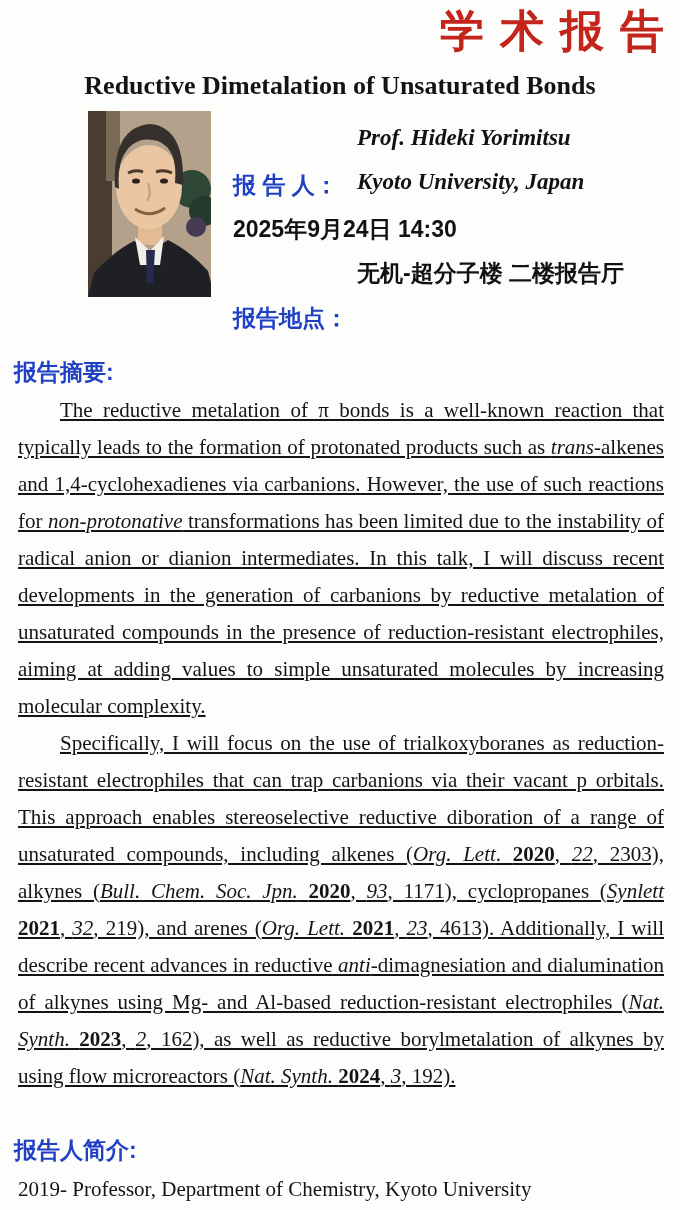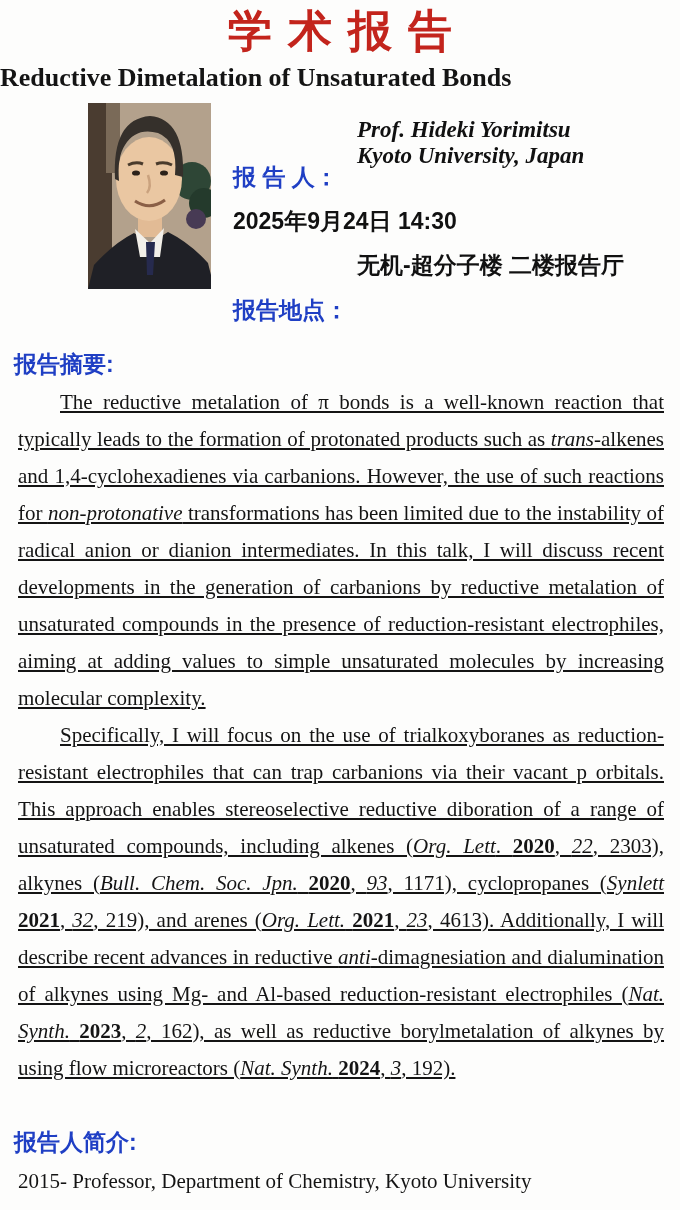--- a/index.html
+++ b/index.html
@@ -7,49 +7,49 @@
     width:680px; height:1210px;
     background:#fdfdfc;
     font-family:"Liberation Sans", sans-serif;
     color:#111;
     overflow:hidden;
   }
   .page { width:680px; height:1210px; position:relative; }
 
   .cn-title {
     margin:6px 0 0 0;
-    text-align:center;
+    text-align:right;
     color:#c3241c;
     font-size:44px;
     font-weight:bold;
     letter-spacing:16px;
     text-indent:16px;
     font-family:"DejaVu Sans", sans-serif;
     line-height:1.15;
   }
   .en-title {
-    margin:6px 0 0 0;
-    text-align:left;
+    margin:14px 0 0 0;
+    text-align:center;
     font-family:"Liberation Serif", serif;
     font-size:26px;
     font-weight:bold;
     color:#141414;
   }
 
   .info { display:flex; margin:10px 0 0 88px; }
   .photo { width:123px; height:186px; flex:none; overflow:hidden; }
   .info-rows { margin-left:22px; padding-top:14px; }
   .info-row { display:flex; margin-bottom:13px; }
   .info-label {
     color:#1f3fc4; font-weight:bold; font-size:23px;
     width:124px; flex:none; white-space:nowrap;margin-top:45px;
   }
   .info-value { font-size:23px; font-weight:bold; white-space:nowrap; }
   .value-serif { font-family:"Liberation Serif", serif;font-style:italic; }
-  .value-line2 { display:block; }
+  .value-line2 { display:block; margin-top:18px; }
 
   .section-heading {
     color:#1f3fc4; font-weight:bold; font-size:23px;
     margin:10px 0 4px 14px;
   }
   .para {
     margin:0 16px 0 18px;
     text-align:justify;
     text-indent:42px;
     font-family:"Liberation Serif", serif;
@@ -118,19 +118,19 @@
   </div>
 
   <div class="abstract">
     <div class="section-heading">报告摘要:</div>
     <p class="para"><span>The reductive metalation of π bonds is a well-known reaction that typically leads to the formation of protonated products such as </span><span style="font-style: italic;">trans</span><span>-alkenes and 1,4-cyclohexadienes via carbanions. However, the use of such reactions for </span><span style="font-style: italic;">non-protonative</span><span> transformations has been limited due to the instability of radical anion or dianion intermediates. In this talk, I will discuss recent developments in the generation of carbanions by reductive metalation of unsaturated compounds in the presence of reduction-resistant electrophiles, aiming at adding values to simple unsaturated molecules by increasing molecular complexity.</span></p>
     <p class="para"><span>Specifically, I will focus on the use of trialkoxyboranes as reduction-resistant electrophiles that can trap carbanions via their vacant p orbitals. This approach enables stereoselective reductive diboration of a range of unsaturated compounds, including alkenes (</span><span style="font-style: italic;">Org. Lett</span><span>. </span><span style="font-weight: bold;">2020</span><span>, </span><span style="font-style: italic;">22</span><span>, 2303), alkynes (</span><span style="font-style: italic;">Bull. Chem. Soc. Jpn.</span><span> </span><span style="font-weight: bold;">2020</span><span>, </span><span style="font-style: italic;">93</span><span>, 1171), cyclopropanes (</span><span style="font-style: italic;">Synlett</span><span> </span><span style="font-weight: bold;">2021</span><span>, </span><span style="font-style: italic;">32</span><span>, 219), and arenes (</span><span style="font-style: italic;">Org. Lett.</span><span> </span><span style="font-weight: bold;">2021</span><span>, </span><span style="font-style: italic;">23</span><span>, 4613). Additionally, I will describe recent advances in reductive </span><span style="font-style: italic;">anti</span><span>-dimagnesiation and dialumination of alkynes using Mg- and Al-based reduction-resistant electrophiles (</span><span style="font-style: italic;">Nat. Synth.</span><span> </span><span style="font-weight: bold;">2023</span><span>, </span><span style="font-style: italic;">2</span><span>, 162), as well as reductive borylmetalation of alkynes by using flow microreactors (</span><span style="font-style: italic;">Nat. Synth.</span><span> </span><span style="font-weight: bold;">2024</span><span>, </span><span style="font-style: italic;">3</span><span>, 192).</span></p>
   </div>
 
   <div class="bio">
     <div class="section-heading bio-heading">报告人简介:</div>
-    <div class="bio-line">2015- Professor, Department of Chemistry, Kyoto University</div>
+    <div class="bio-line">2019- Professor, Department of Chemistry, Kyoto University</div>
     <div class="bio-line">2001-15 Associate Professor, Department of Chemistry, Kyoto U.</div>
     <div class="bio-line">2008-09 Associate Professor, Department of Material Chemistry, Kyoto U.</div>
 
   </div>
 
 </div>
 
 </body></html>

